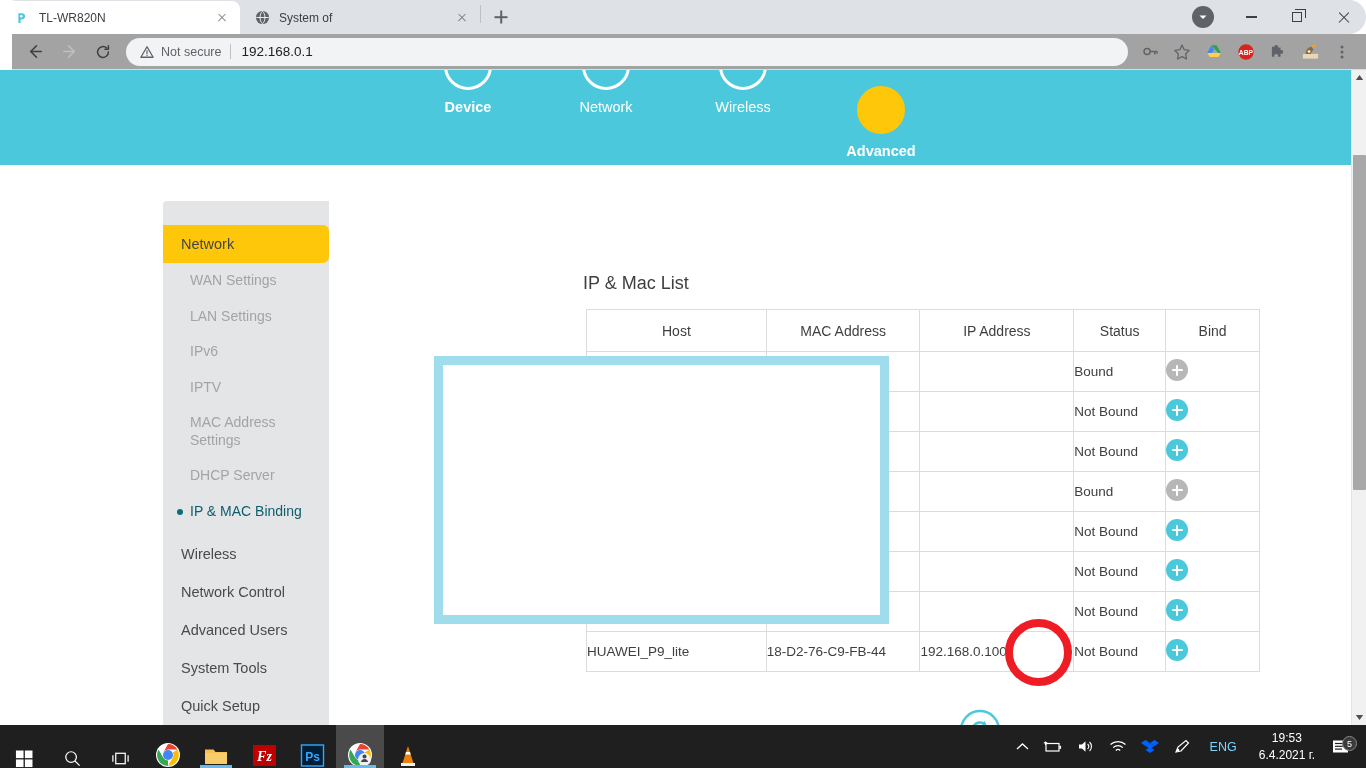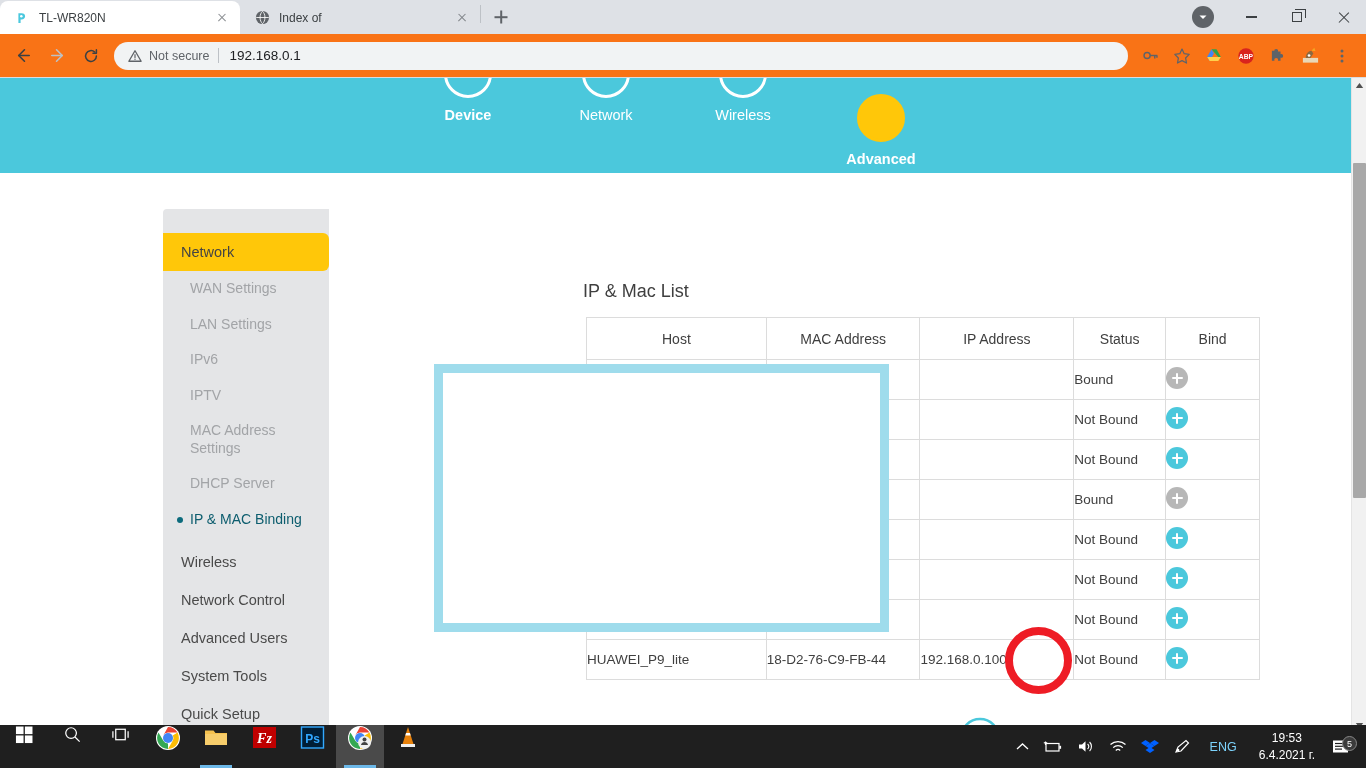--- a/index.html
+++ b/index.html
@@ -9,20 +9,21 @@
     background:#ffffff;
     -webkit-font-smoothing:antialiased;
   }
 
   
   .browser { width:1366px; height:725px; position:relative; background:#fff; }
 
   .tabstrip {
     height:34px; background:#dee1e6; display:flex; align-items:flex-end;
     position:relative;
+    border-radius:17px;
   }
   .tab {
     height:33px; width:240px; display:flex; align-items:center;
     padding:0 10px 0 14px; position:relative; font-size:12px; color:#3c4043;
   }
   .tab.active {
     background:#ffffff; border-radius:8px 8px 0 0;
   }
   .tab.inactive { color:#3c4043; }
   .tab-favicon { width:16px; height:16px; margin-right:9px; flex:0 0 16px;
@@ -62,22 +63,22 @@
                     border-left:none; }
   .wc-close { width:13px; height:13px; position:relative; }
   .wc-close::before, .wc-close::after {
     content:""; position:absolute; left:0; top:6px; width:14px; height:1.3px;
     background:#3c4043;
   }
   .wc-close::before { transform:rotate(45deg); }
   .wc-close::after  { transform:rotate(-45deg); }
 
   .toolbar {
-    height:44px; background:#f97316; display:flex; align-items:center;
-    padding:0 8px; border-bottom:1px solid #dadce0;
+    height:36px; background:#a3a3a3; display:flex; align-items:center;
+    padding:0 8px; border-bottom:1px solid #dadce0;margin-left:12px;
   }
   .navbtn { width:30px; height:30px; margin-right:4px; display:flex;
             align-items:center; justify-content:center; }
   .omnibox {
     flex:1; height:28px; background:#f1f3f4; border-radius:14px;
     display:flex; align-items:center; padding:0 14px; margin:0 6px 0 4px;
     font-size:13px; color:#202124;
   }
   .warn-icon { margin-right:7px; display:flex; align-items:center; }
   .notsecure { color:#5f6368; font-size:12.5px; margin-right:9px; }
@@ -199,21 +200,21 @@
     position:absolute; left:1px; top:85px; width:13px; height:335px;
     background:#a8a8a8; border-radius:1px;
   }
 
   
   .taskbar {
     position:absolute; left:0; top:725px; width:1366px; height:43px;
     background:#1f1f1f; display:flex; align-items:center;
   }
   .tb-item {
-    width:48px; height:43px; display:flex; align-items:flex-start;
+    width:48px; height:43px; display:flex; align-items:flex-end;
     justify-content:center; position:relative;
   }
   .tb-item.running::after {
     content:""; position:absolute; bottom:0; left:8px; right:8px; height:3px;
     background:#6cb8e8;
   }
   .tb-item.active { background:#4a4a4a; }
   .tray {
     margin-left:auto; display:flex; align-items:center; height:43px;
     padding-right:6px;
@@ -251,21 +252,21 @@
       <span class="tab-close"></span>
     </div>
     <div class="tab inactive">
       <span class="tab-favicon">
         <svg width="15" height="15" viewBox="0 0 16 16">
           <circle cx="8" cy="8" r="7" fill="#5f6368"></circle>
           <path d="M8 1.4c1.6 1.3 2.6 3.8 2.6 6.6S9.6 13.3 8 14.6C6.4 13.3 5.4 10.8 5.4 8S6.4 2.7 8 1.4z" fill="none" stroke="#fff" stroke-width="0.9"></path>
           <line x1="1.3" y1="8" x2="14.7" y2="8" stroke="#fff" stroke-width="0.9"></line>
         </svg>
       </span>
-      <span class="tab-title">Index of</span>
+      <span class="tab-title">System of</span>
       <span class="tab-close"></span>
     </div>
     <div class="tab-sep"></div>
     <div class="newtab"></div>
 
     <div class="wincontrols">
       <div class="profile-chip">
         <svg width="12" height="12" viewBox="0 0 12 12">
           <path d="M2.5 4.5 L6 8 L9.5 4.5 Z" fill="#ffffff"></path>
         </svg>

